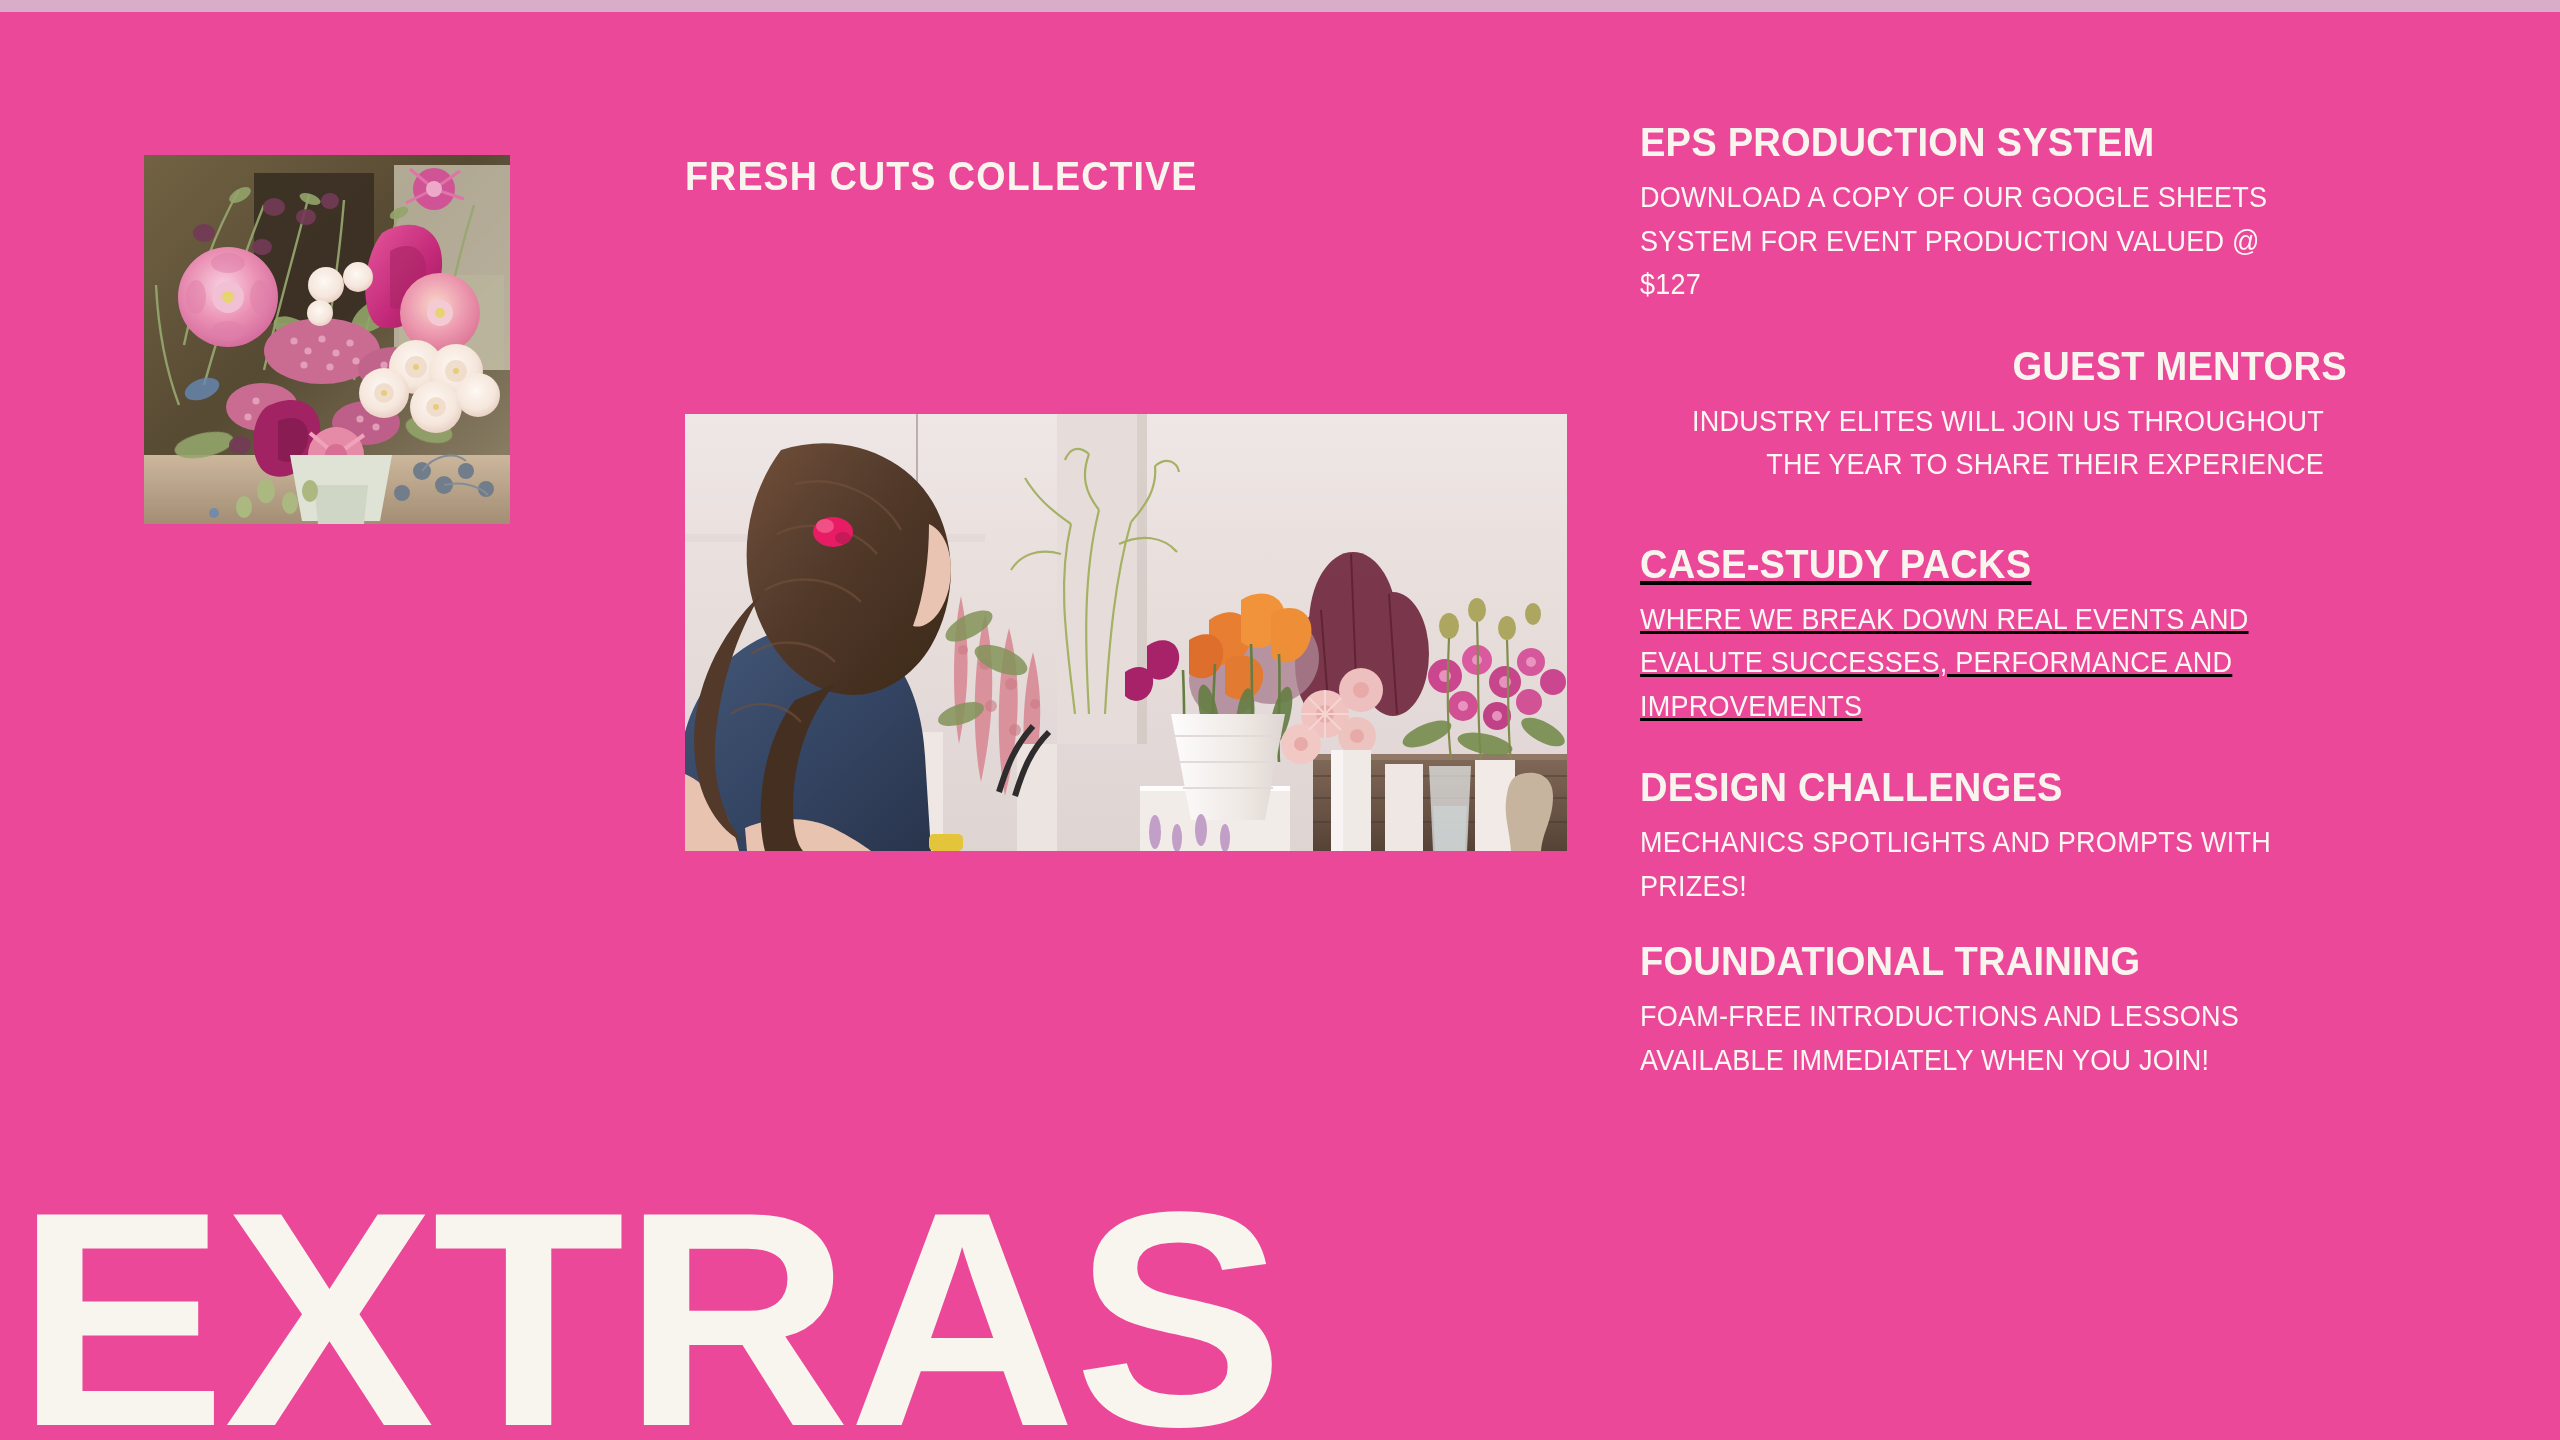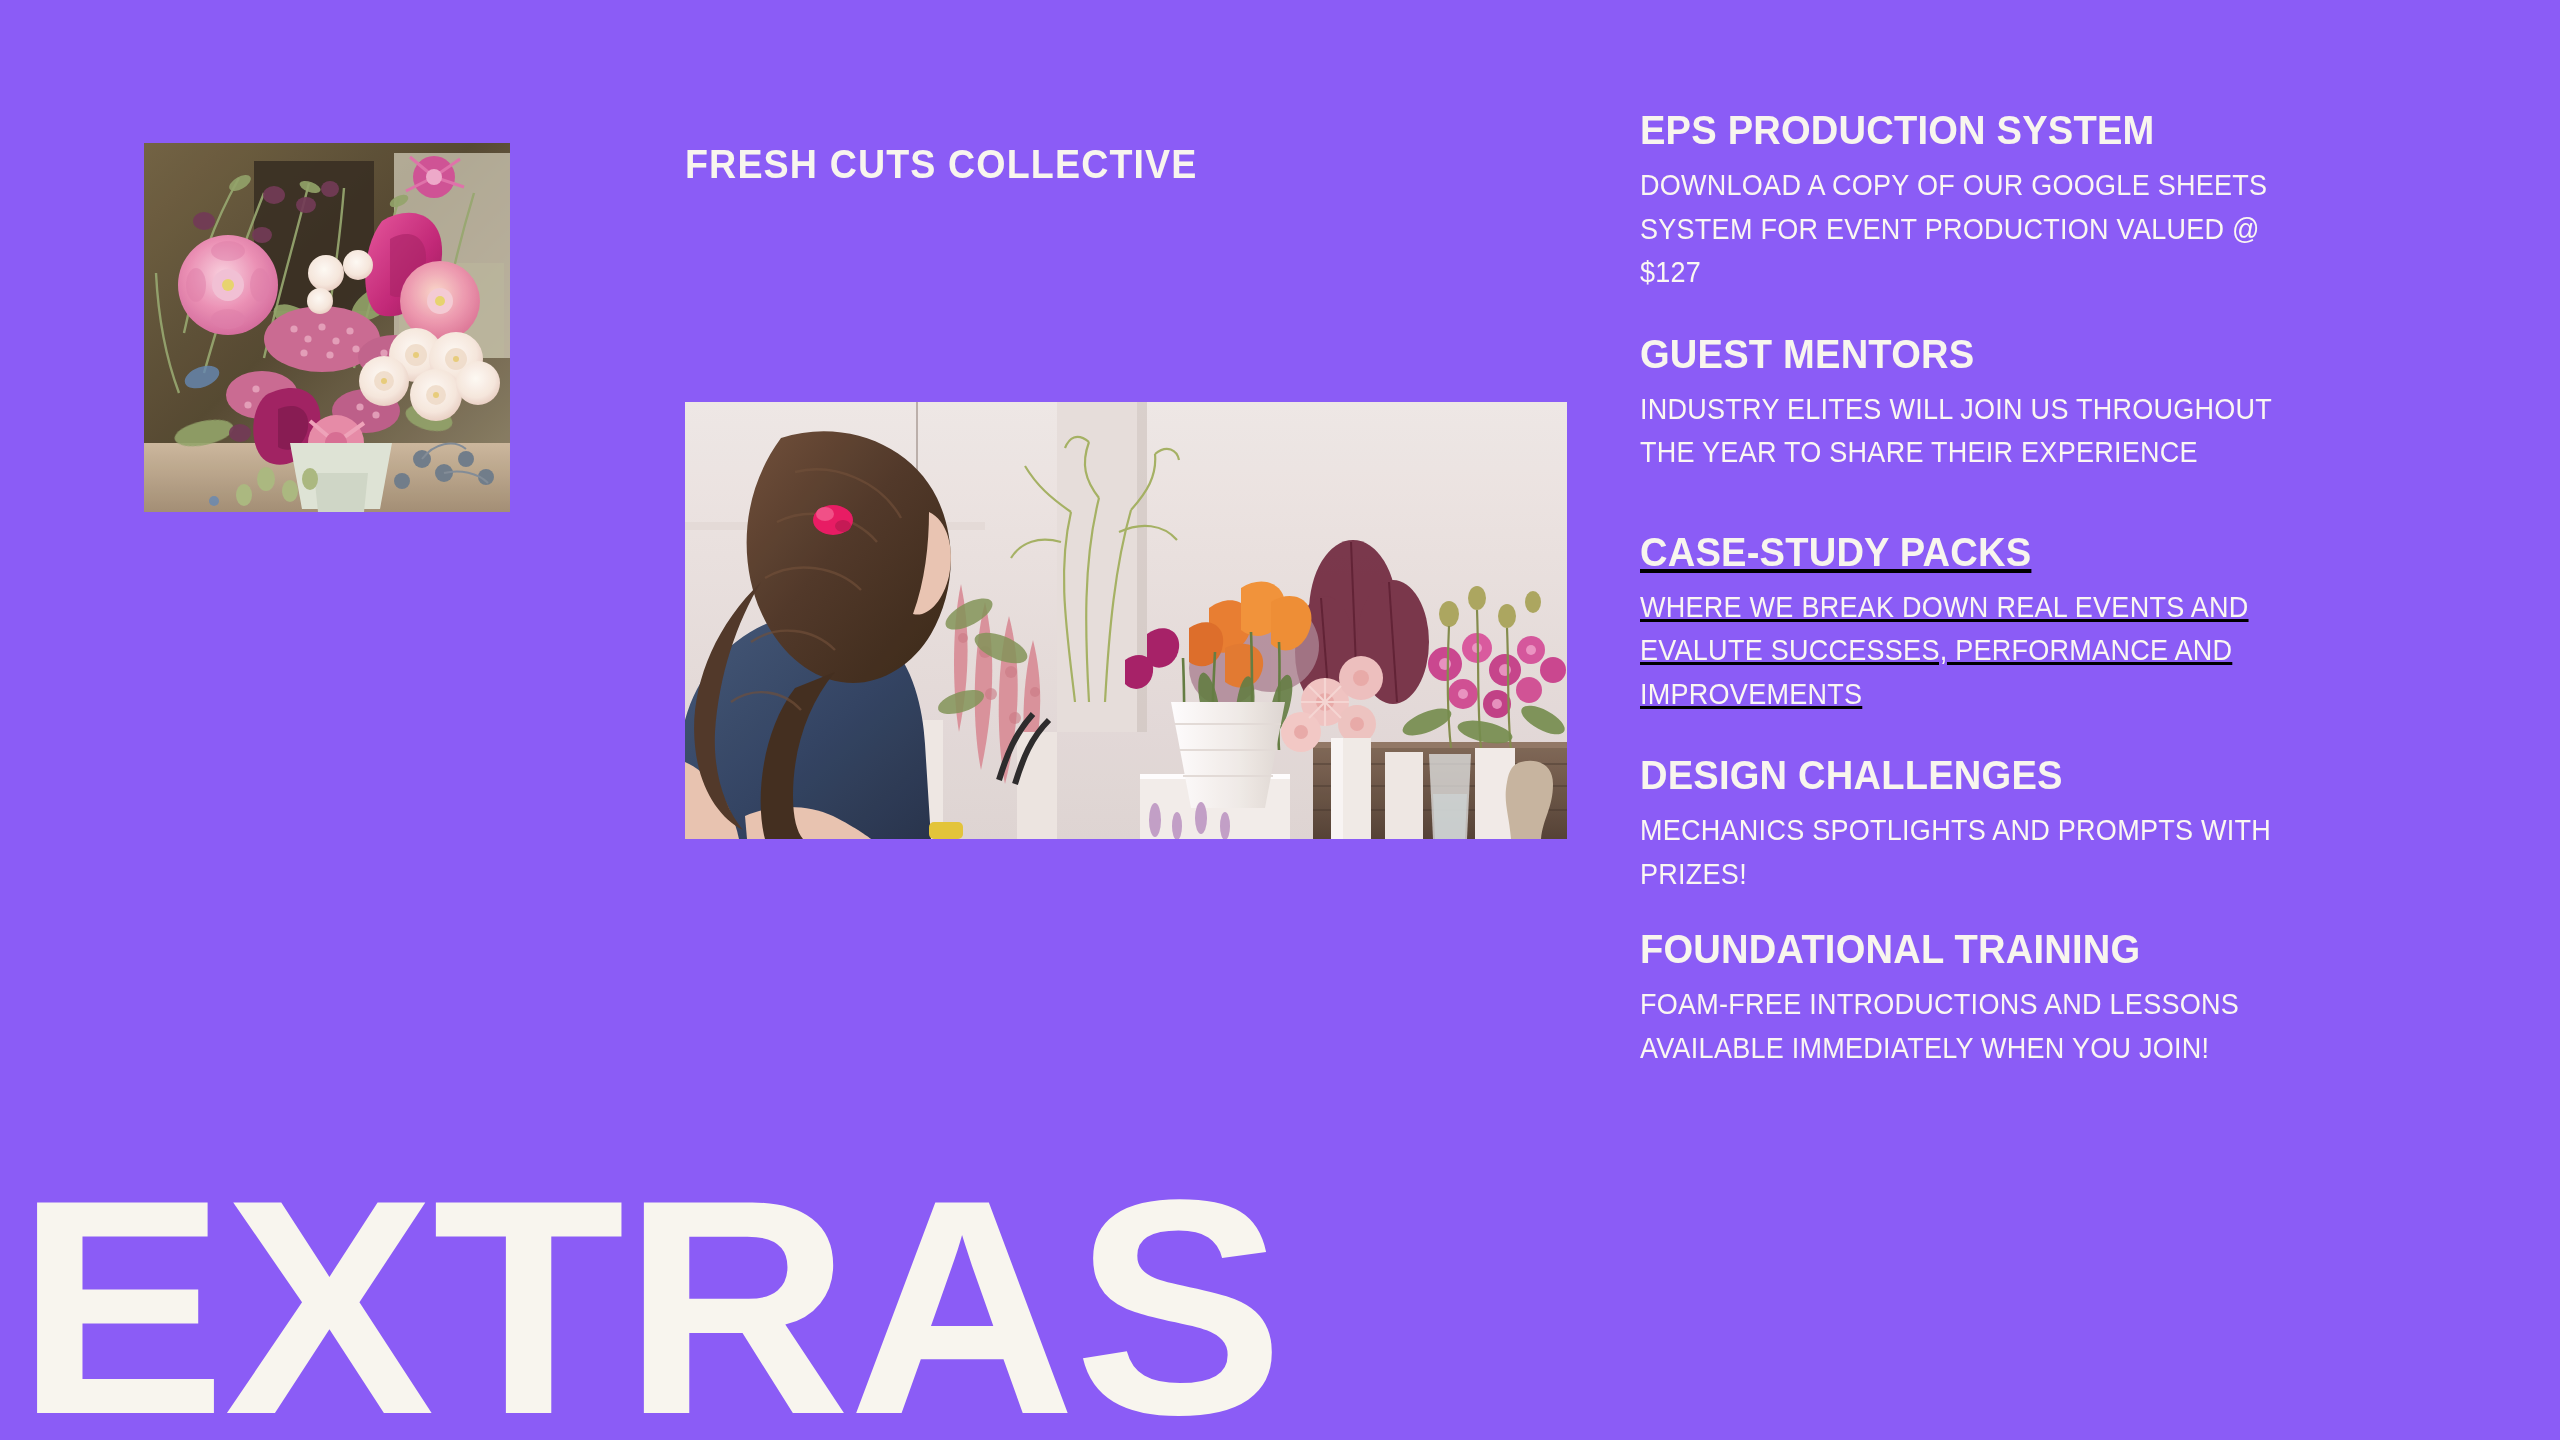--- a/index.html
+++ b/index.html
@@ -11,22 +11,23 @@
     width: 2560px;
     height: 1440px;
     overflow: hidden;
     font-family: "Liberation Sans", sans-serif;
     position: relative;
   }
 
   .stage {
     position: absolute;
     inset: 0;
-    background: #8b5cf6;
+    background: #ec4899;
     overflow: hidden;
+    margin-top: 12px;
   }
 
   
   .brand-title {
     position: absolute;
     left: 685px;
     top: 142px;
     font-size: 40px;
     font-weight: 800;
     letter-spacing: 1.2px;
@@ -100,21 +101,21 @@
     line-height: 1.45;
     letter-spacing: 0.3px;
     transform: scaleX(0.9);
     transform-origin: left top;
     margin: 0;
     max-width: 840px;
   }
 
   
   .feature.f1 { margin-bottom: 40px; }
-  .feature.f2 { margin-bottom: 58px; }
+  .feature.f2 { margin-bottom: 58px; text-align: right; }
   .feature.f3 { margin-bottom: 40px; text-decoration: underline; }
   .feature.f4 { margin-bottom: 60px; }
 </style>
 </head>
 <body>
 
 <div class="stage">
 
   <div class="brand-title">FRESH CUTS COLLECTIVE</div>
 

